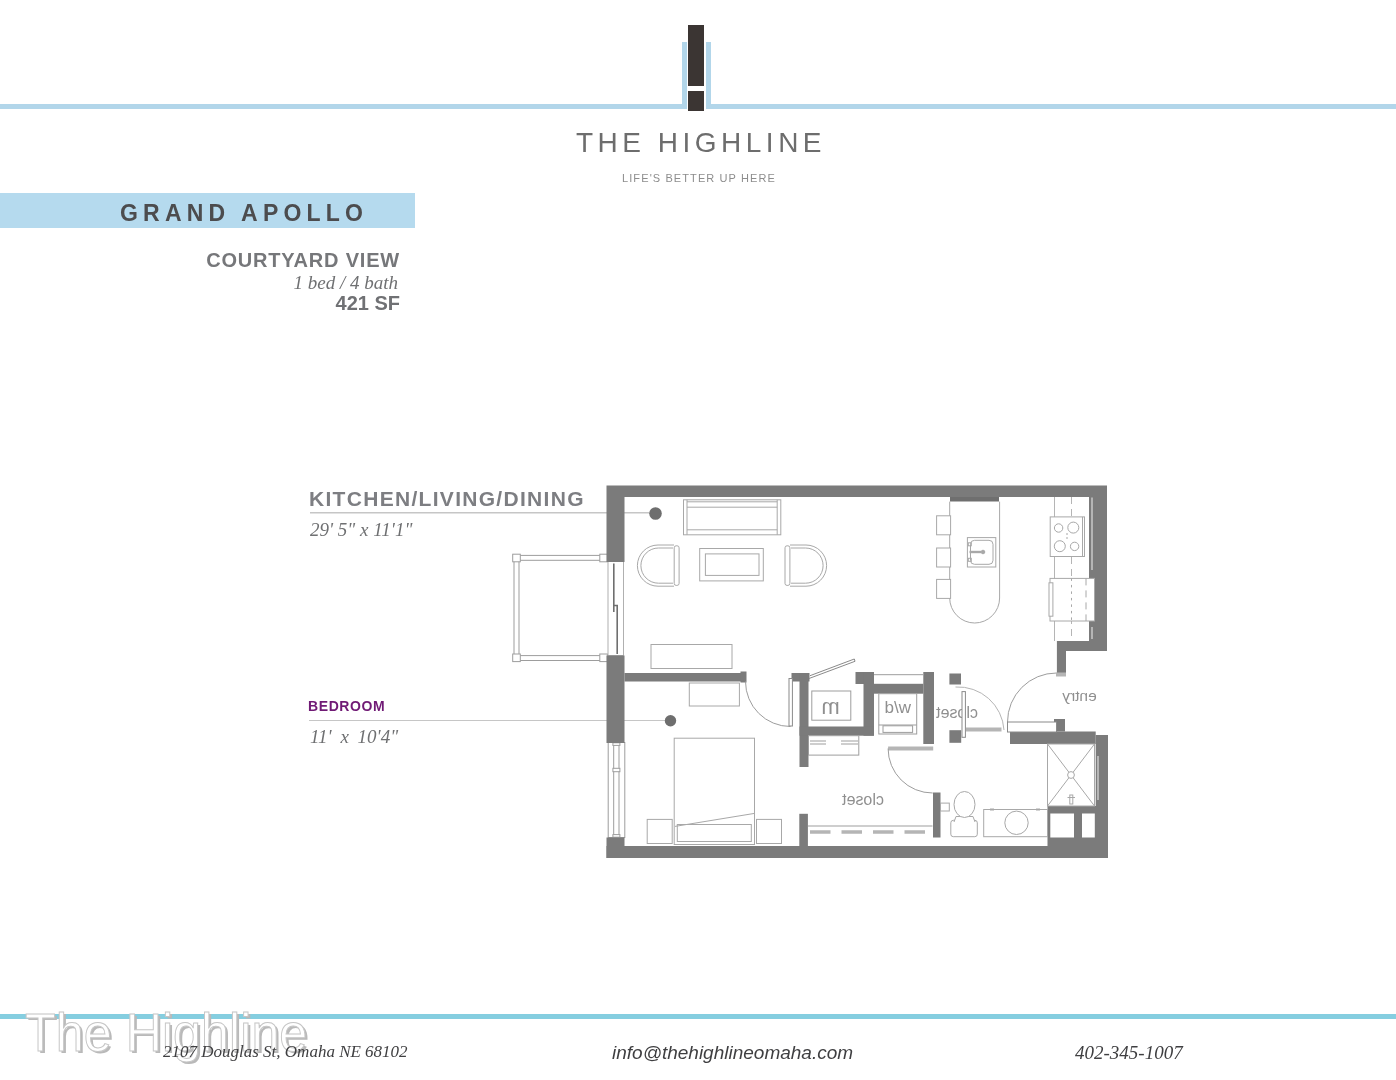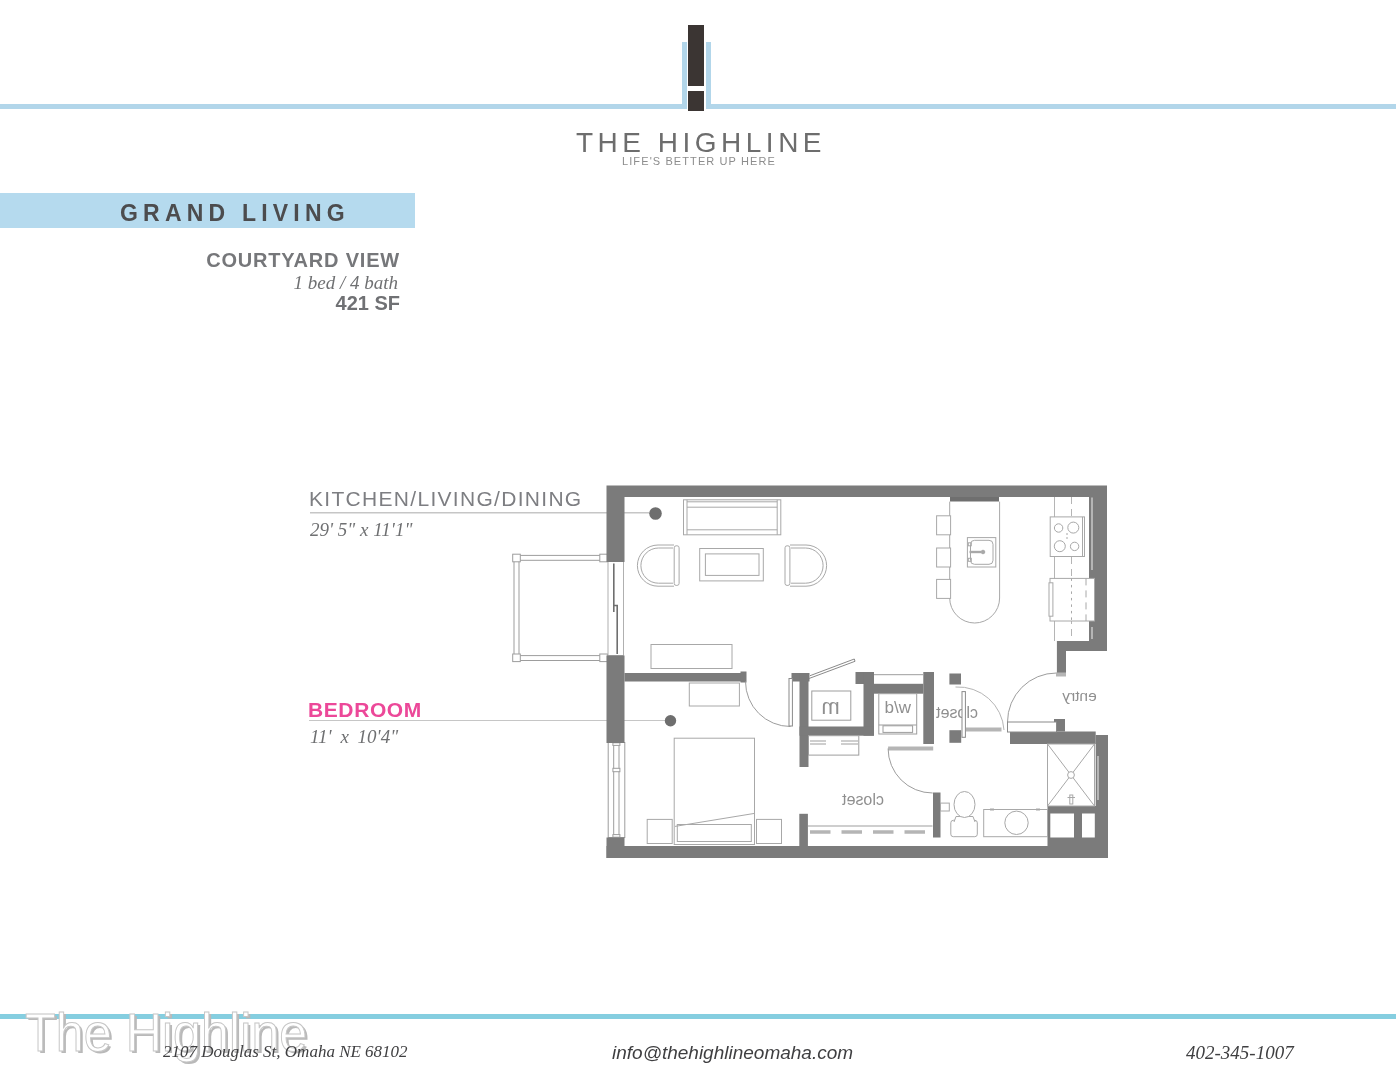--- a/index.html
+++ b/index.html
@@ -16,37 +16,37 @@
 <div class="abs" style="left:681.6px;top:41.5px;width:5px;height:67.3px;background:#b2d6ea;"></div>
 
 <div class="abs" style="left:706px;top:41.5px;width:5px;height:67.3px;background:#b2d6ea;"></div>
 
 <div class="abs" style="left:687.9px;top:24.5px;width:16px;height:61.4px;background:#3b3533;"></div>
 
 <div class="abs" style="left:687.9px;top:91px;width:16px;height:20px;background:#3b3533;"></div>
 
 <div class="abs" style="left:576px;top:127px;width:245px;font-size:28px;color:#6d6d6d;letter-spacing:4.5px;white-space:nowrap;">THE HIGHLINE</div>
 
-<div class="abs" style="left:622px;top:155px;width:160px;font-size:11px;color:#8d8d8d;letter-spacing:1.1px;white-space:nowrap;">LIFE'S BETTER UP HERE</div>
+<div class="abs" style="left:622px;top:172px;width:160px;font-size:11px;color:#8d8d8d;letter-spacing:1.1px;white-space:nowrap;">LIFE'S BETTER UP HERE</div>
 
 <div class="abs" style="left:0;top:193px;width:415px;height:35px;background:#b5daee;"></div>
 
-<div class="abs" style="left:120px;top:199.5px;font-size:23px;font-weight:bold;color:#4c4c4e;letter-spacing:5.2px;white-space:nowrap;">GRAND LIVING</div>
+<div class="abs" style="left:120px;top:199.5px;font-size:23px;font-weight:bold;color:#4c4c4e;letter-spacing:5.2px;white-space:nowrap;">GRAND APOLLO</div>
 
 <div class="abs" style="right:996px;top:249px;font-size:20px;font-weight:bold;color:#76777a;letter-spacing:0.8px;white-space:nowrap;">COURTYARD VIEW</div>
 <div class="abs" style="right:998px;top:272px;font-size:19px;font-style:italic;font-family:'Liberation Serif',serif;color:#6f7072;white-space:nowrap;">1 bed / 4 bath</div>
 <div class="abs" style="right:996px;top:291.5px;font-size:20px;font-weight:bold;color:#707174;white-space:nowrap;">421 SF</div>
 
-<div class="abs" style="left:309px;top:487px;font-size:21px;font-weight:normal;color:#7d7e82;letter-spacing:1.3px;white-space:nowrap;">KITCHEN/LIVING/DINING</div>
+<div class="abs" style="left:309px;top:487px;font-size:21px;font-weight:bold;color:#7d7e82;letter-spacing:1.3px;white-space:nowrap;">KITCHEN/LIVING/DINING</div>
 
 <div class="abs" style="left:310px;top:512px;width:339px;height:1px;background:#c6c6c6;"></div>
 
 <div class="abs" style="left:310px;top:519px;font-size:19px;font-style:italic;font-family:'Liberation Serif',serif;color:#6f7072;white-space:nowrap;">29' 5" x 11'1"</div>
 
-<div class="abs" style="left:308px;top:698px;font-size:21px;font-weight:bold;color:#ec4899;letter-spacing:0.6px;white-space:nowrap;">BEDROOM</div>
+<div class="abs" style="left:308px;top:698px;font-size:14px;font-weight:bold;color:#701a75;letter-spacing:0.6px;white-space:nowrap;">BEDROOM</div>
 
 <div class="abs" style="left:309px;top:720px;width:357px;height:1px;background:#c6c6c6;"></div>
 
 <div class="abs" style="left:310px;top:726px;font-size:19px;font-style:italic;font-family:'Liberation Serif',serif;color:#6f7072;white-space:nowrap;word-spacing:4px;">11' x 10'4"</div>
 
 <svg class="abs" style="left:0;top:0;" width="1396" height="1080" viewBox="0 0 1396 1080" fill="none">
 
 <line x1="310" y1="513" x2="650" y2="513" stroke="#c6c6c6" stroke-width="1"></line>
 
 <circle cx="655.5" cy="513.5" r="6.3" fill="#6e6e6e"></circle>
@@ -316,13 +316,13 @@
 </svg>
 
 <div class="abs" style="left:0;top:1014px;width:1396px;height:4.7px;background:#85cee0;"></div>
 
 <div class="abs" style="left:25px;top:1001.5px;font-size:53.5px;color:#ffffff;-webkit-text-stroke:1px #c6c6c6;text-shadow:2.4px 2.4px 0 #b9b9b9;white-space:nowrap;transform:scaleX(0.94);transform-origin:0 0;">The Highline</div>
 
 <div class="abs" style="left:163px;top:1042px;font-size:17px;font-style:italic;font-family:'Liberation Serif',serif;color:#3f3f41;white-space:nowrap;">2107 Douglas St, Omaha NE 68102</div>
 
 <div class="abs" style="left:612px;top:1042px;font-size:19px;font-style:italic;font-family:Liberation Sans, sans-serif;color:#3f3f41;white-space:nowrap;">info@thehighlineomaha.com</div>
 
-<div class="abs" style="left:1186px;top:1042px;font-size:19px;font-style:italic;font-family:'Liberation Serif',serif;color:#3f3f41;white-space:nowrap;">402-345-1007</div>
+<div class="abs" style="left:1075px;top:1042px;font-size:19px;font-style:italic;font-family:'Liberation Serif',serif;color:#3f3f41;white-space:nowrap;">402-345-1007</div>
 
 </body></html>

